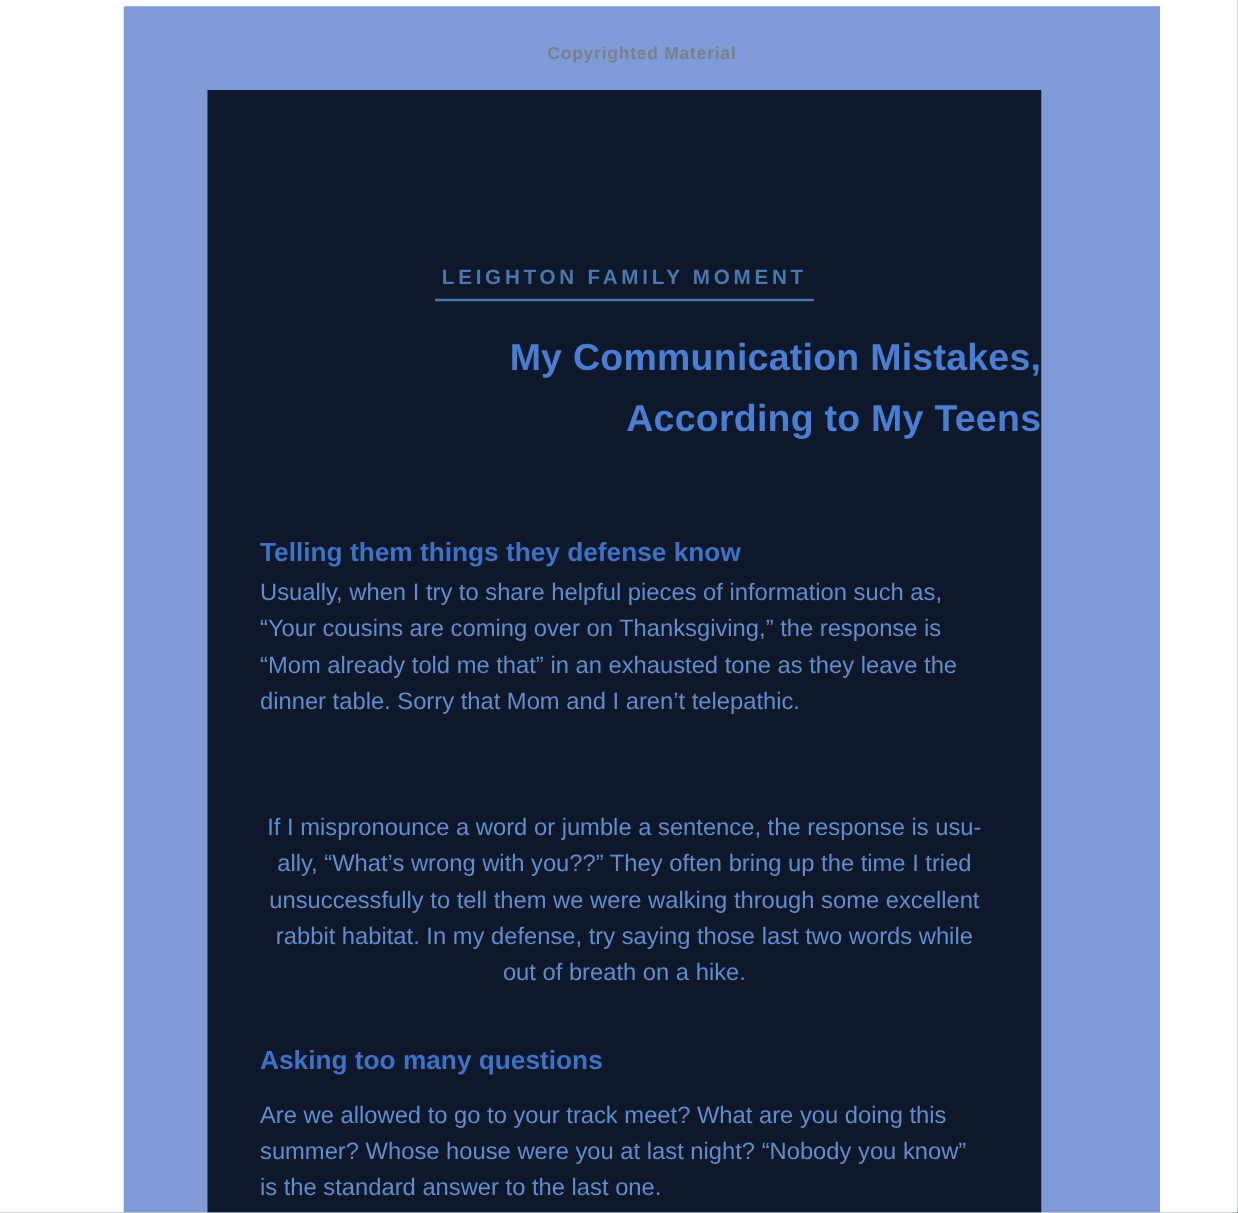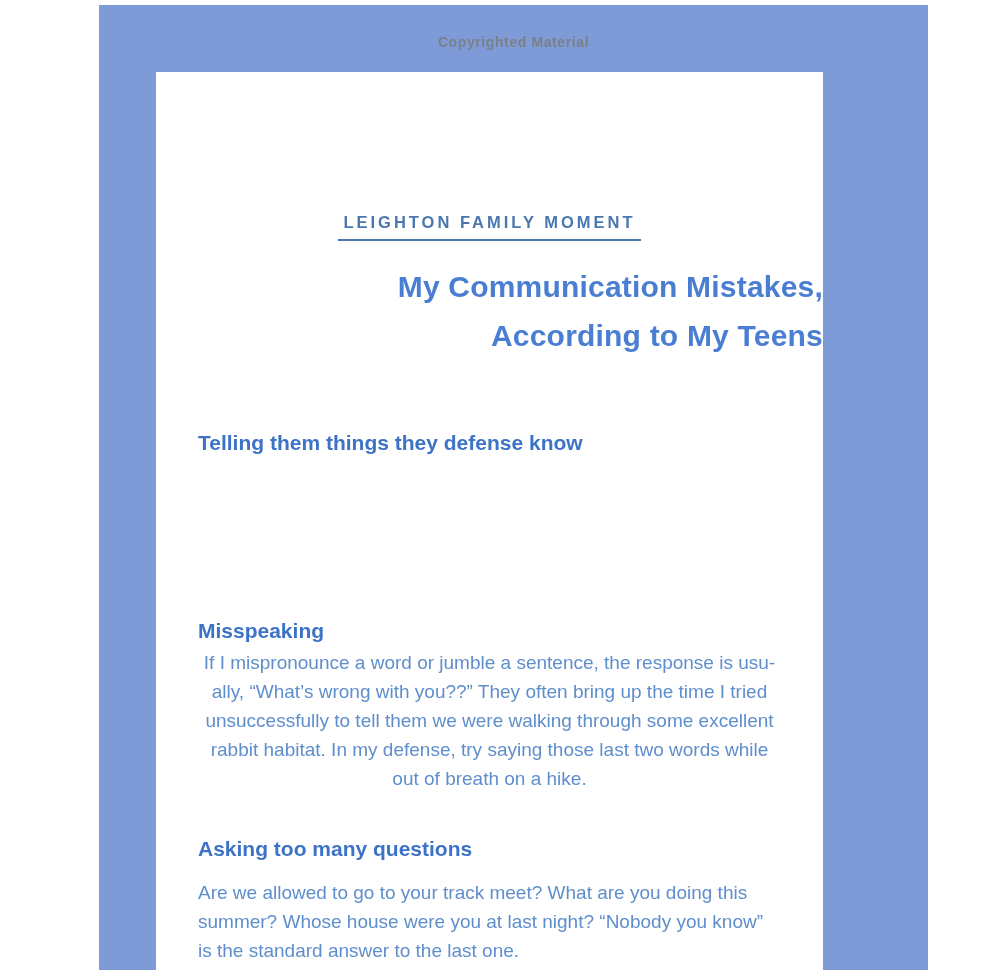--- a/index.html
+++ b/index.html
@@ -25,23 +25,23 @@
     text-align: center;
     font-size: 14px;
     font-weight: bold;
     letter-spacing: 0.6px;
     color: #7a8089;
   }
 
   
   .page-inner {
     position: absolute;
-    left: 57px; top: 67px;
+    left: 67px; top: 67px;
     width: 667px; height: 898px;
-    background: #ffffff;
+    background: #0f172a;
   }
 
   .eyebrow-wrap {
     position: absolute;
     top: 141px; left: 0; width: 100%;
     text-align: center;
   }
   .eyebrow {
     display: inline-block;
     font-size: 16.5px;
@@ -100,22 +100,25 @@
     <div class="page-inner">
 
       <div class="eyebrow-wrap">
         <span class="eyebrow">LEIGHTON FAMILY MOMENT</span>
       </div>
 
       <h1 class="article-title">My Communication Mistakes,
 According to My Teens</h1>
 
       <h2 class="section-heading sec1-heading">Telling them things they defense know</h2>
+      <p class="section-body sec1-body">Usually, when I try to share helpful pieces of information such as,
+“Your cousins are coming over on Thanksgiving,” the response is
+“Mom already told me that” in an exhausted tone as they leave the
+dinner table. Sorry that Mom and I aren’t telepathic.</p>
 
-      <h2 class="section-heading sec2-heading">Misspeaking</h2>
       <p class="section-body sec2-body">If I mispronounce a word or jumble a sentence, the response is usu-
 ally, “What’s wrong with you??” They often bring up the time I tried
 unsuccessfully to tell them we were walking through some excellent
 rabbit habitat. In my defense, try saying those last two words while
 out of breath on a hike.</p>
 
       <h2 class="section-heading sec3-heading">Asking too many questions</h2>
       <p class="section-body sec3-body">Are we allowed to go to your track meet? What are you doing this
 summer? Whose house were you at last night? “Nobody you know”
 is the standard answer to the last one.</p>

